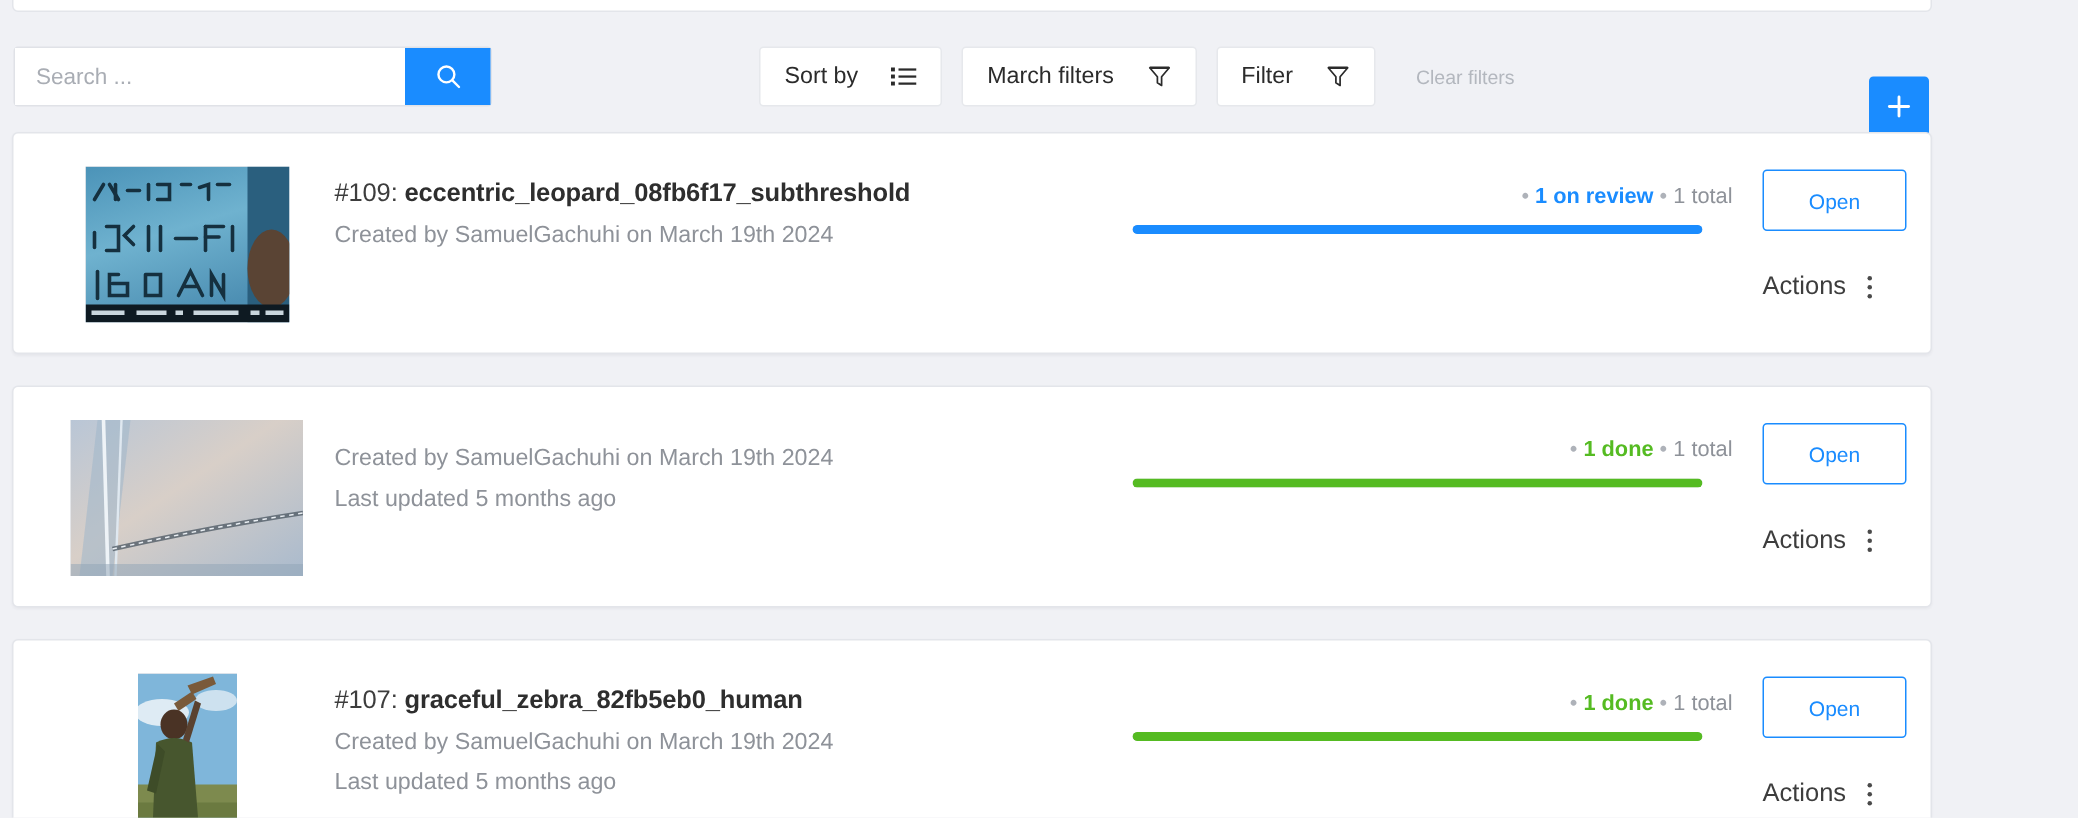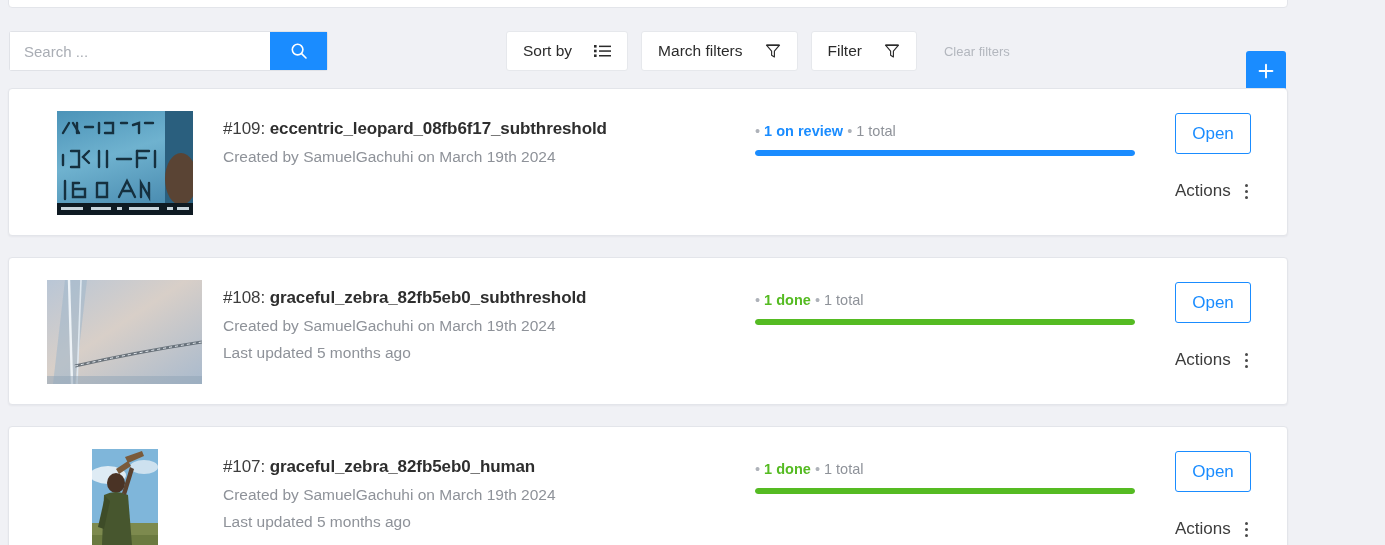--- a/index.html
+++ b/index.html
@@ -79,37 +79,37 @@
   .meta { position: absolute; left: 214px; top: 30px; width: 520px; }
   .title {
     font-size: 17px; color: #3d3d3d; font-weight: 400;
     letter-spacing: -0.1px; white-space: nowrap;
   }
   .title b { font-weight: 700; color: #2e2e2e; }
   .sub {
     font-size: 15.5px; color: #8e9299; margin-top: 9px; white-space: nowrap;
   }
 
-  .status { position: absolute; left: 746px; top: 34px; width: 400px; }
+  .status { position: absolute; left: 746px; top: 34px; width: 400px; text-align: right; }
   .status-line { font-size: 14.5px; white-space: nowrap; }
   .dot { color: #aeb2b9; font-size: 14.5px; }
   .st-review { color: #1a8cff; font-weight: 700; }
   .st-done   { color: #55bb22; font-weight: 700; }
   .st-total  { color: #8e9299; }
   .bar {
     margin-top: 11px; height: 6px; width: 380px; border-radius: 4px;
     background: #e8eaee; overflow: hidden;
   }
   .bar i { display: block; height: 100%; border-radius: 4px; }
 
   .open-btn {
     position: absolute; left: 1166px; top: 24px;
-    width: 76px; height: 41px;
+    width: 96px; height: 41px;
     background: #fff; border: 1px solid #1a8cff; border-radius: 3px;
-    color: #1a8cff; font-size: 17px; cursor: pointer;
+    color: #1a8cff; font-size: 14px; cursor: pointer;
     font-family: "Liberation Sans", sans-serif;
   }
   .actions {
     position: absolute; left: 1166px; top: 92px;
     display: flex; align-items: center; gap: 10px; cursor: pointer;
   }
   .actions .lbl { font-size: 17px; color: #3d3d3d; }
   .kebab { display: flex; flex-direction: column; gap: 3px; padding: 2px 4px; }
   .kebab span { width: 3px; height: 3px; border-radius: 50%; background: #4a4a4a; display:block; }
 </style>
@@ -270,24 +270,20 @@
         <path d="M18 0 L40 0 L28 104 L6 104 Z" fill="#9fb6cb" opacity="0.55"></path>
         <path d="M22 0 L25 104" stroke="#eef3f7" stroke-width="2.4" fill="none"></path>
         <path d="M34 0 L30 104" stroke="#dfe8f0" stroke-width="1.6" fill="none"></path>
         <path d="M28 86 Q90 72 155 62" stroke="#4a5560" stroke-width="3" fill="none" opacity="0.75"></path>
         <path d="M28 86 Q90 72 155 62" stroke="#e9eef3" stroke-width="1" fill="none" stroke-dasharray="3 3"></path>
         <rect x="0" y="96" width="155" height="8" fill="#8fa3b6" opacity="0.5"></rect>
       </svg>
     </div>
 
     <div class="meta">
-      <div class="title">
-        <span>#108:</span>
-        <b>graceful_zebra_82fb5eb0_subthreshold</b>
-      </div>
       <div class="sub">Created by SamuelGachuhi on March 19th 2024</div>
       <div class="sub">Last updated 5 months ago</div>
     </div>
 
     <div class="status">
       <div class="status-line">
         <span class="dot">•</span>
         <span class="st-done">1 done</span>
         <span class="dot">•</span>
         <span class="st-total">1 total</span>

